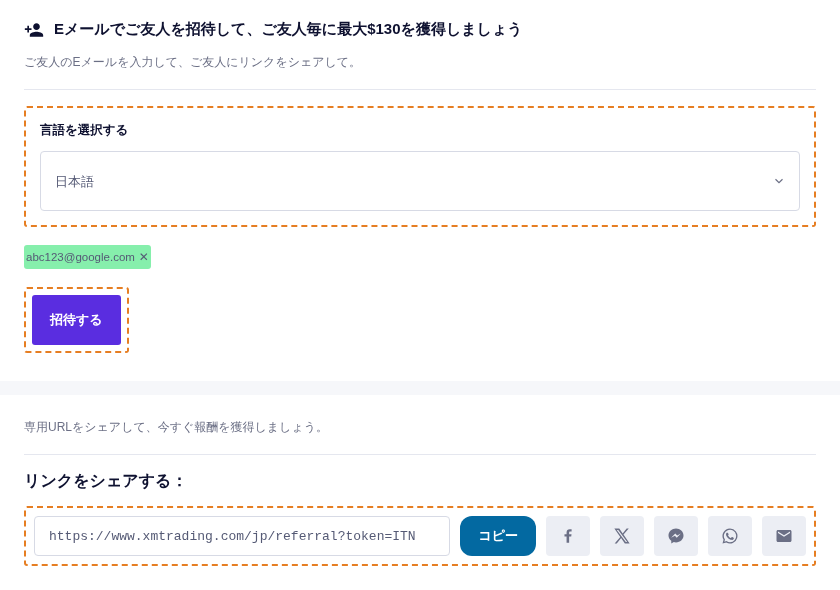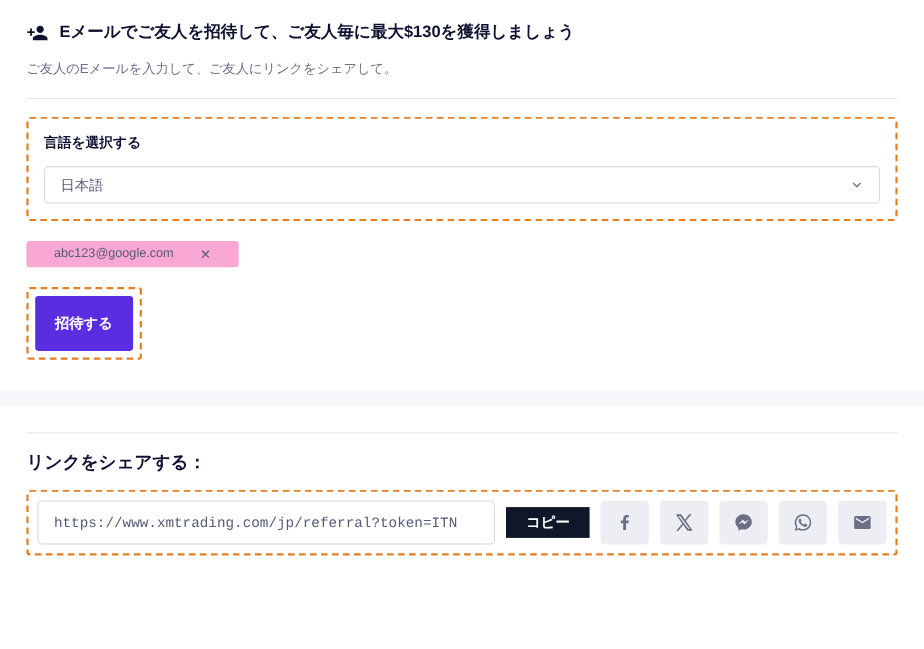--- a/index.html
+++ b/index.html
@@ -47,21 +47,21 @@
       font-weight: 700;
       color: #0e1130;
       margin-bottom: 12px;
     }
     .select-wrap {
       position: relative;
       width: 100%;
     }
     .select-input, .text-input, .url-input {
       width: 100%;
-      height: 34px;
+      height: 60px;
       border: 1px solid #d7dae5;
       border-radius: 4px;
       padding: 0 14px;
       font-size: 13px;
       color: #555a75;
       background: #fff;
       outline: none;
     }
     .select-input { appearance: none; -webkit-appearance: none; cursor: pointer; }
     .chevron {
@@ -86,26 +86,26 @@
       font-weight: 600;
       display: flex;
       align-items: center;
       gap: 4px;
       cursor: pointer;
     }
     .email-field-wrap { position: relative; width: 100%; }
     .chip {
       display: inline-flex;
       align-items: center;
-      background: #f9a8d4;
-      padding: 5px 25px;
+      background: #86efac;
+      padding: 5px 2px;
       border-radius: 3px;
       font-size: 11.5px;
       color: #555a75;
-      gap: 24px;
+      gap: 4px;
       margin-bottom: 18px;
     }
     .chip-close { cursor: pointer; color: #555a75; font-size: 12px; }
     .invite-btn-wrap {
       display: inline-block;
       border: 2px dashed #e67e22;
       border-radius: 3px;
       padding: 6px;
     }
     .invite-btn {
@@ -140,25 +140,25 @@
     }
     .url-input {
       height: 40px;
       font-size: 13px;
       color: #555a75;
       border-radius: 4px;
       flex: 1;
       font-family: Liberation Mono, monospace;
     }
     .copy-btn {
-      background: #0f172a;
+      background: #0369a1;
       color: #fff;
       border: none;
-      border-radius: 0;
-      height: 28px;
+      border-radius: 12px;
+      height: 40px;
       padding: 0 18px;
       font-size: 13px;
       font-weight: 600;
       cursor: pointer;
     }
     .social-btn {
       width: 44px;
       height: 40px;
       background: #eceef4;
       border: none;
@@ -203,20 +203,21 @@
     <span>abc123@google.com</span>
     <span class="chip-close">✕</span>
   </div>
   <br>
   <div class="invite-btn-wrap">
     <button class="invite-btn">招待する</button>
   </div>
 
   <div class="section-gap"></div>
 
+  <div class="section-subtitle">専用URLをシェアして、今すぐ報酬を獲得しましょう。</div>
 
   <hr class="divider">
 
   <div class="share-label">リンクをシェアする：</div>
 
   <div class="share-row-wrap">
     <input type="text" class="url-input" value="https://www.xmtrading.com/jp/referral?token=ITN" style="">
     <button class="copy-btn">コピー</button>
     <button class="social-btn">
       <svg viewBox="0 0 24 24">

